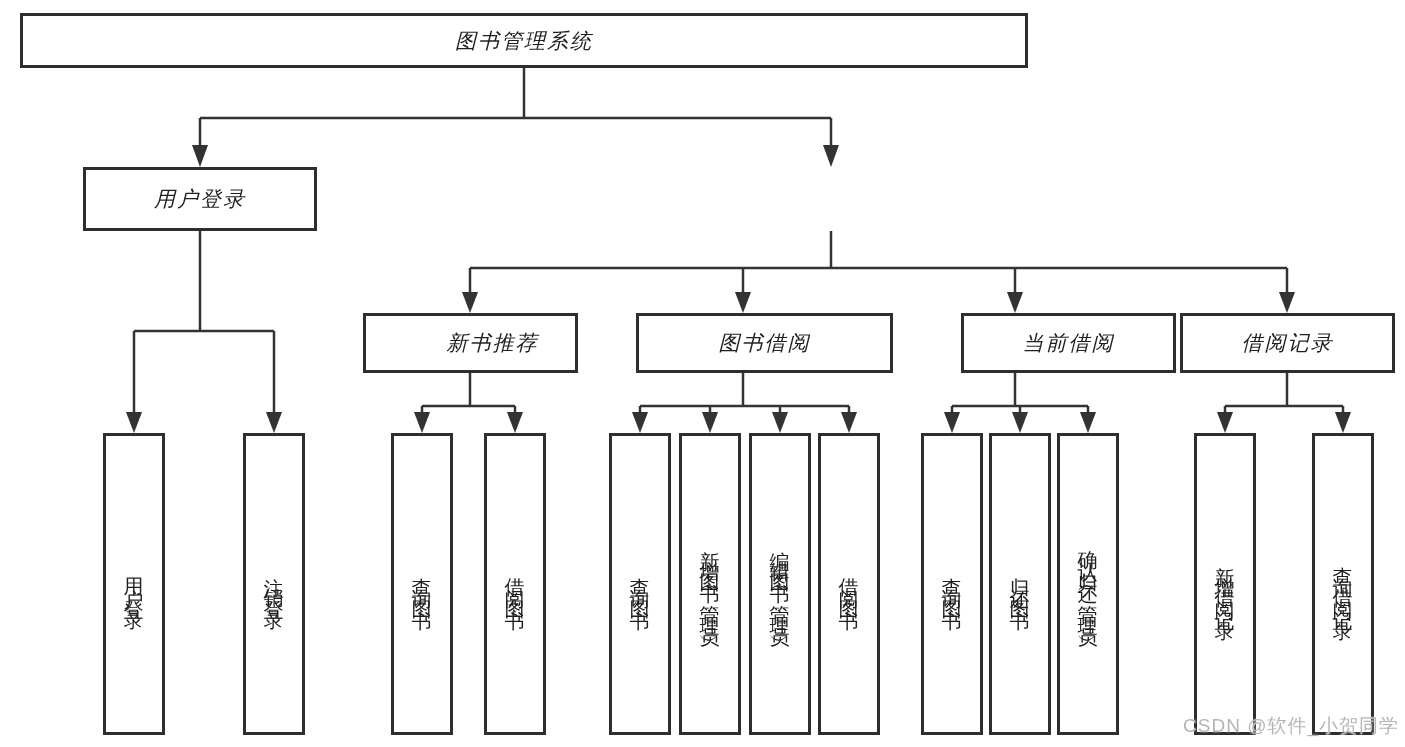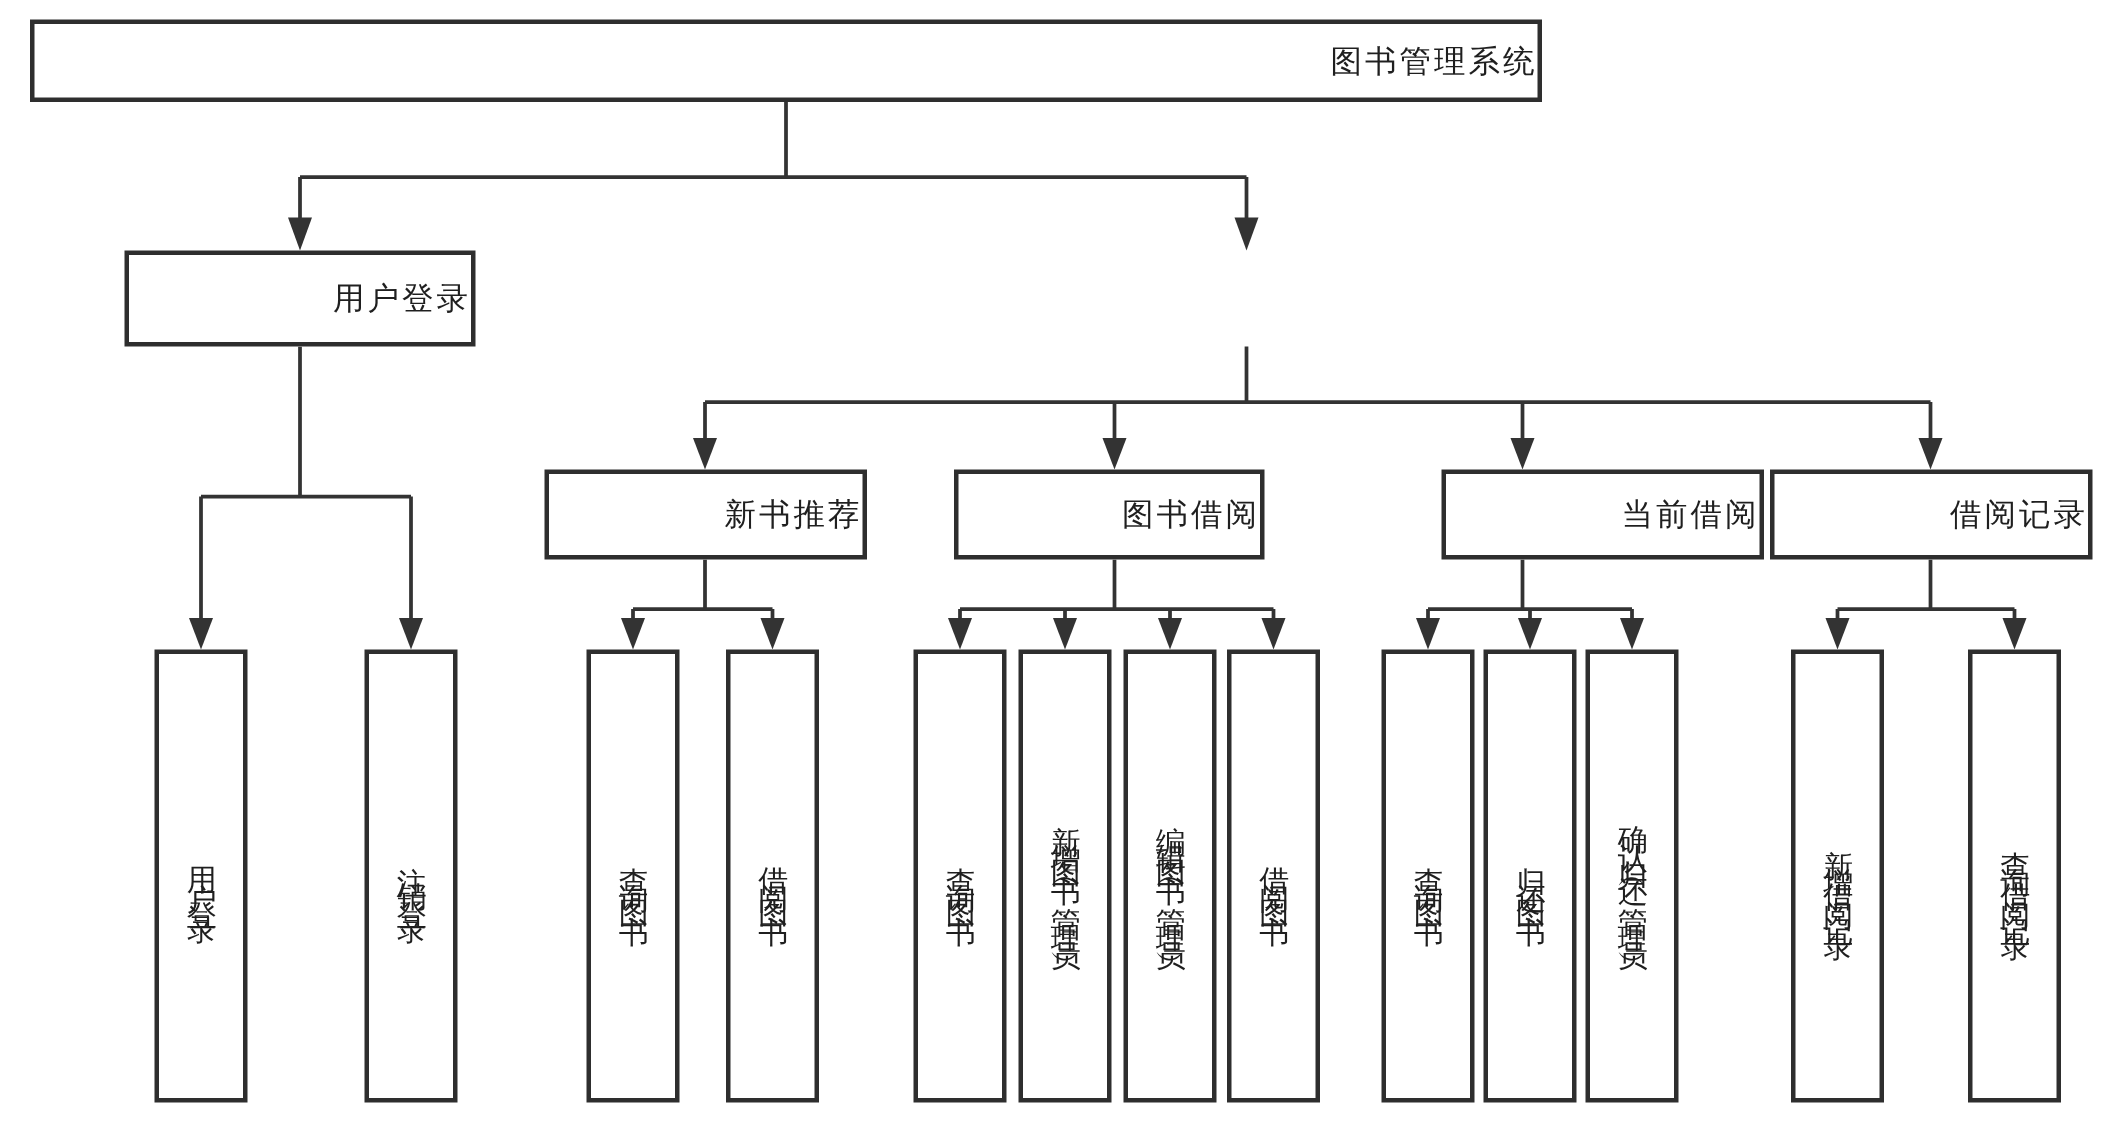--- a/index.html
+++ b/index.html
@@ -22,33 +22,34 @@
     height: 747px;
     pointer-events: none;
   }
   .node {
     position: absolute;
     box-sizing: border-box;
     background: #ffffff;
     border: 3px solid #2e2e2e;
     display: flex;
     align-items: center;
-    justify-content: flex-end;
+    justify-content: center;
     color: #1f1f1f;
+    font-style: italic;
   }
   .hnode {
     font-size: 21px;
     letter-spacing: 2px;
     white-space: nowrap;
   }
   .root-node   { left: 20px;  top: 13px;  width: 1008px; height: 55px; }
   .n-login     { left: 83px;  top: 167px; width: 234px;  height: 64px; }
   .n-bookmgmt  { left: 714px; top: 167px; width: 234px;  height: 64px; }
   .n-newrec    { left: 363px; top: 313px; width: 215px;  height: 60px; padding-left: 44px; }
-  .n-borrow    { left: 636px; top: 313px; width: 207px;  height: 60px; }
+  .n-borrow    { left: 636px; top: 313px; width: 257px;  height: 60px; }
   .n-current   { left: 961px; top: 313px; width: 215px;  height: 60px; }
   .n-record    { left: 1180px;top: 313px; width: 215px;  height: 60px; }
 
   .leaf {
     position: absolute;
     top: 433px;
     width: 62px;
     height: 302px;
     box-sizing: border-box;
     background: #ffffff;
@@ -220,13 +221,14 @@
   <div class="leaf l11">
     <span class="vtext">确认归还（管理员）</span>
   </div>
   <div class="leaf l12">
     <span class="vtext">新增借阅记录</span>
   </div>
   <div class="leaf l13">
     <span class="vtext">查询借阅记录</span>
   </div>
 
+  <div class="watermark">CSDN @软件_小贺同学</div>
 </div>
 
 </body></html>

